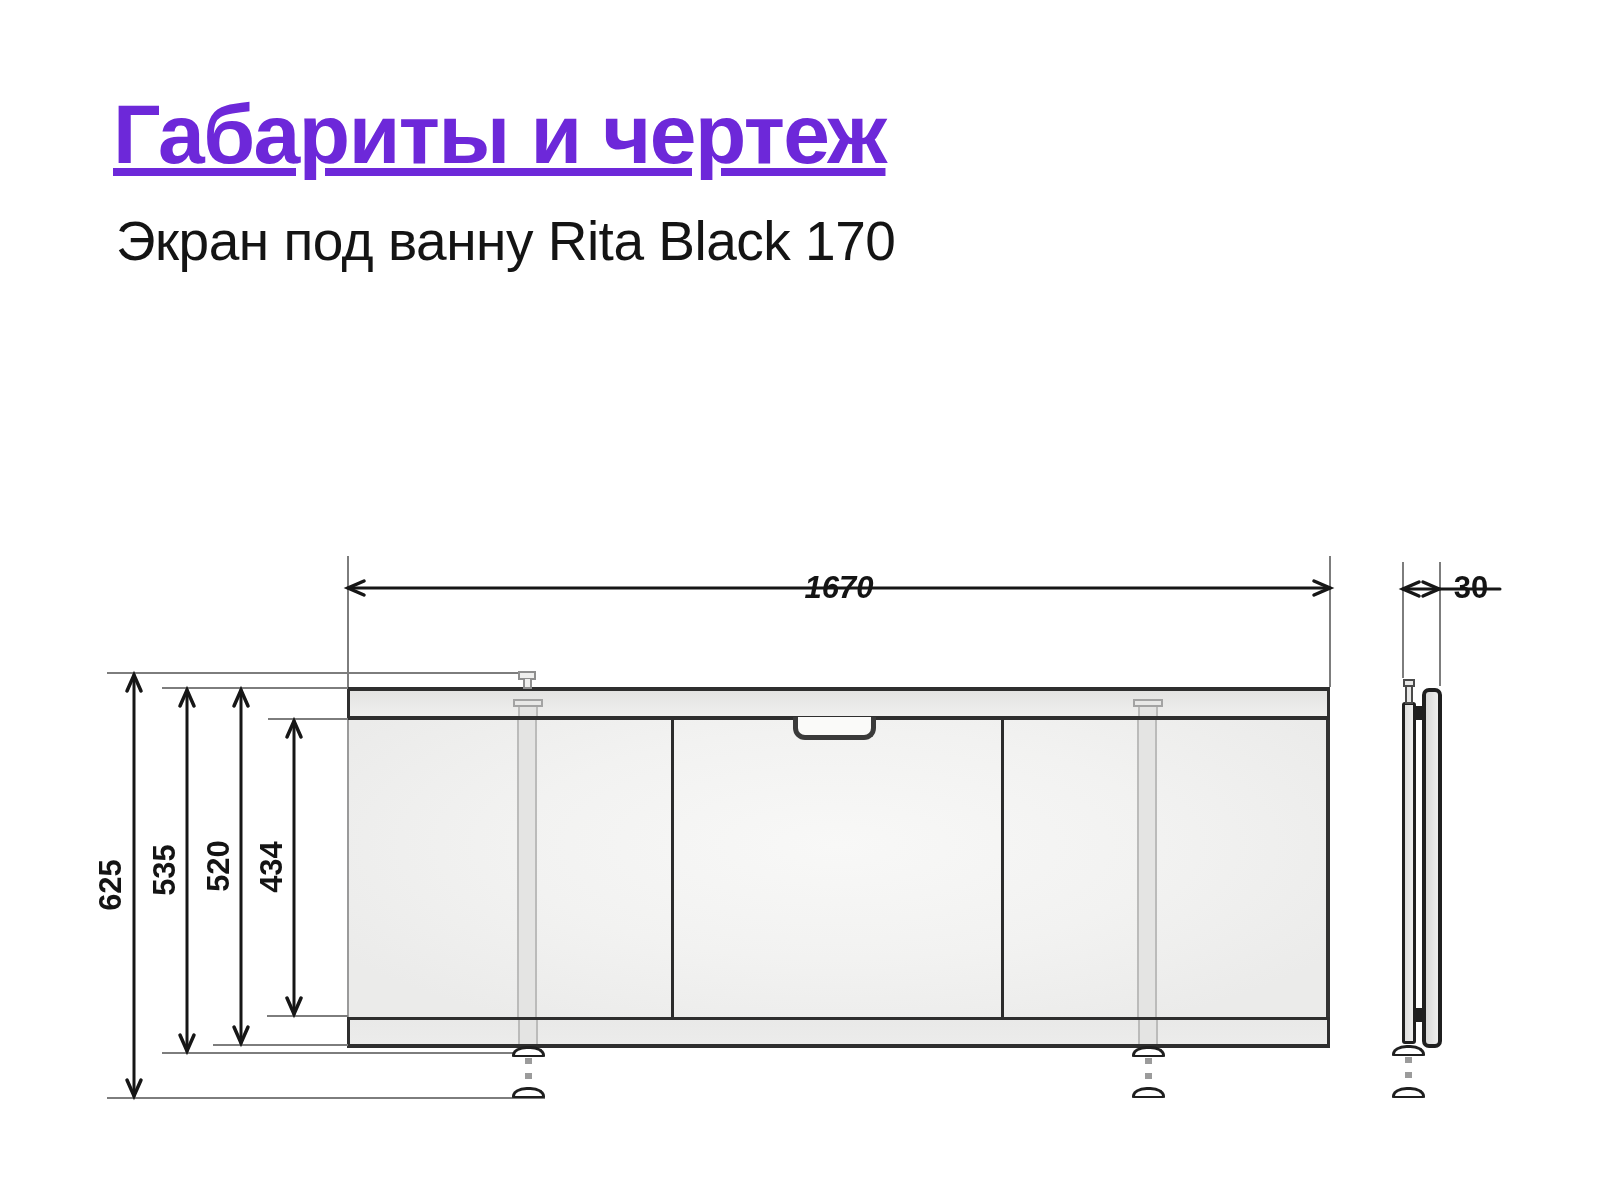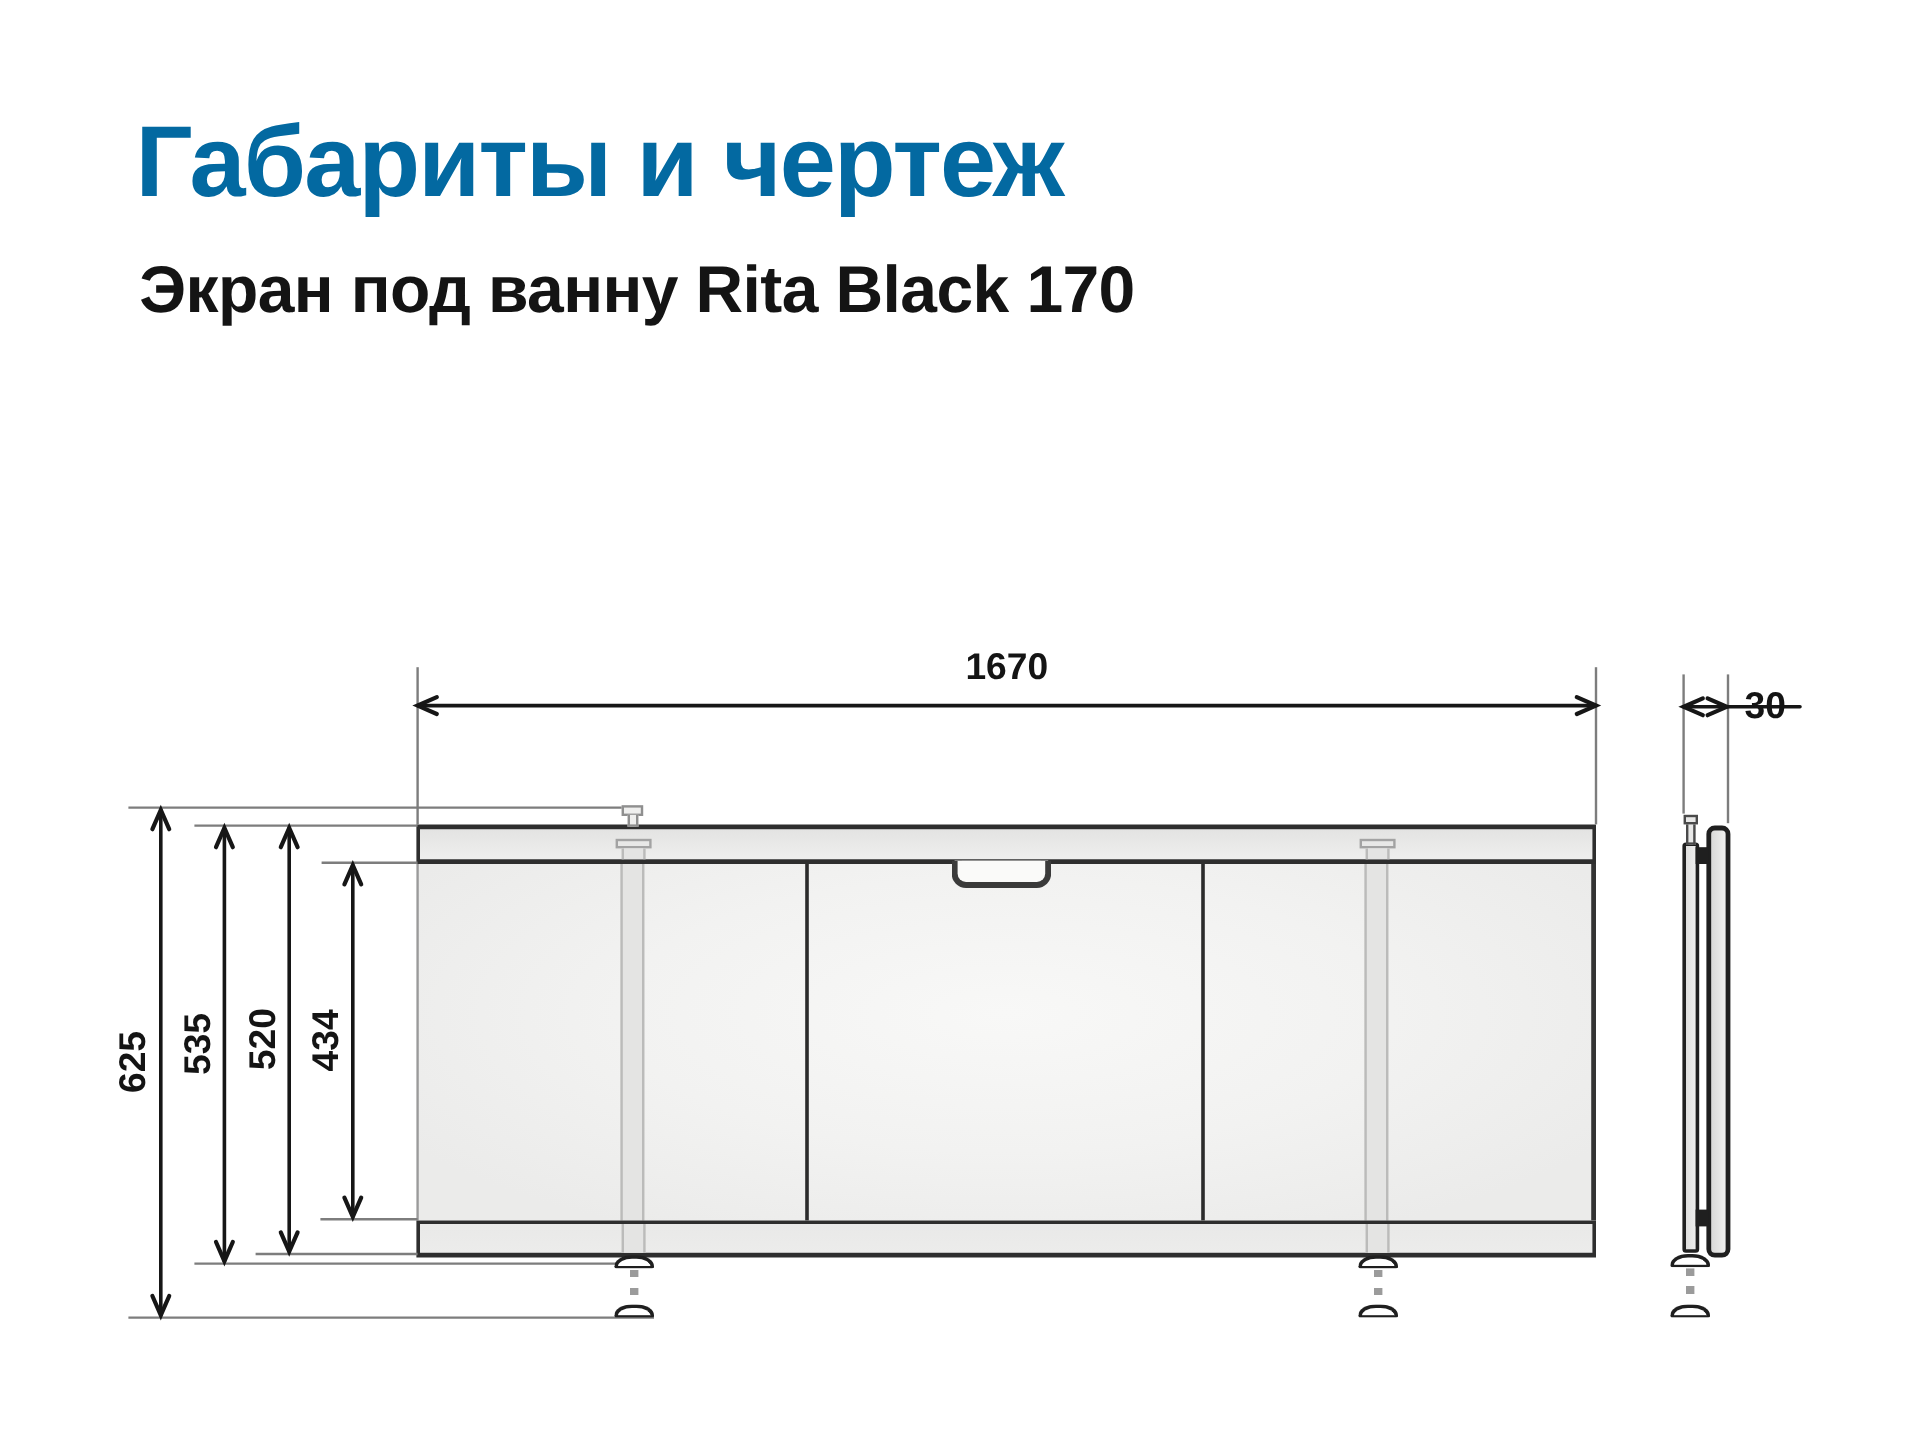--- a/index.html
+++ b/index.html
@@ -5,25 +5,25 @@
   * { margin:0; padding:0; box-sizing:border-box; }
   html,body { background:#ffffff; }
   .canvas {
     position:relative; width:1600px; height:1200px; background:#ffffff;
     font-family:"Liberation Sans", "DejaVu Sans", sans-serif; overflow:hidden;
   }
 
   
   .title {
     position:absolute; left:113px; top:88px;
-    font-size:84px; font-weight:700; color:#0369a1; letter-spacing:-1.5px; line-height:1.1;
+    font-size:84px; font-weight:700; color:#6d28d9; letter-spacing:-1.5px; line-height:1.1;text-decoration:underline;
   }
   .subtitle {
     position:absolute; left:116px; top:210px;
-    font-size:55px; font-weight:700; color:#141414; letter-spacing:-0.5px; line-height:1.15;
+    font-size:55px; font-weight:400; color:#141414; letter-spacing:-0.5px; line-height:1.15;
   }
 
   
   .front-view { position:absolute; left:347px; top:687px; width:983px; height:361px; z-index:1; }
   .rail-top {
     position:absolute; left:0; top:0; width:983px; height:33px;
     background:linear-gradient(180deg,#e3e3e2,#efefee);
     border:3px solid #2e2e2e; border-top-width:4px; border-bottom-width:4px;
   }
   .doors {
@@ -176,20 +176,20 @@
   <div class="foot" style="left:512px; top:1087px;"></div>
 
   <div class="foot" style="left:1132px; top:1046px;"></div>
   <div class="foot-dash" style="left:1145px; top:1058px;"></div>
   <div class="foot" style="left:1132px; top:1087px;"></div>
 
   <div class="foot" style="left:1392px; top:1045px;"></div>
   <div class="foot-dash" style="left:1405px; top:1057px;"></div>
   <div class="foot" style="left:1392px; top:1087px;"></div>
 
-  <div class="dim-label" style="left:839px; top:556px;">1670</div>
+  <div class="dim-label" style="left:839px; top:588px;font-style:italic;">1670</div>
   <div class="dim-label" style="left:1471px; top:588px;">30</div>
   <div class="dim-label vert" style="left:111px; top:885px;">625</div>
   <div class="dim-label vert" style="left:165px; top:870px;">535</div>
   <div class="dim-label vert" style="left:219px; top:866px;">520</div>
   <div class="dim-label vert" style="left:272px; top:867px;">434</div>
 
 </div>
 
 </body></html>

